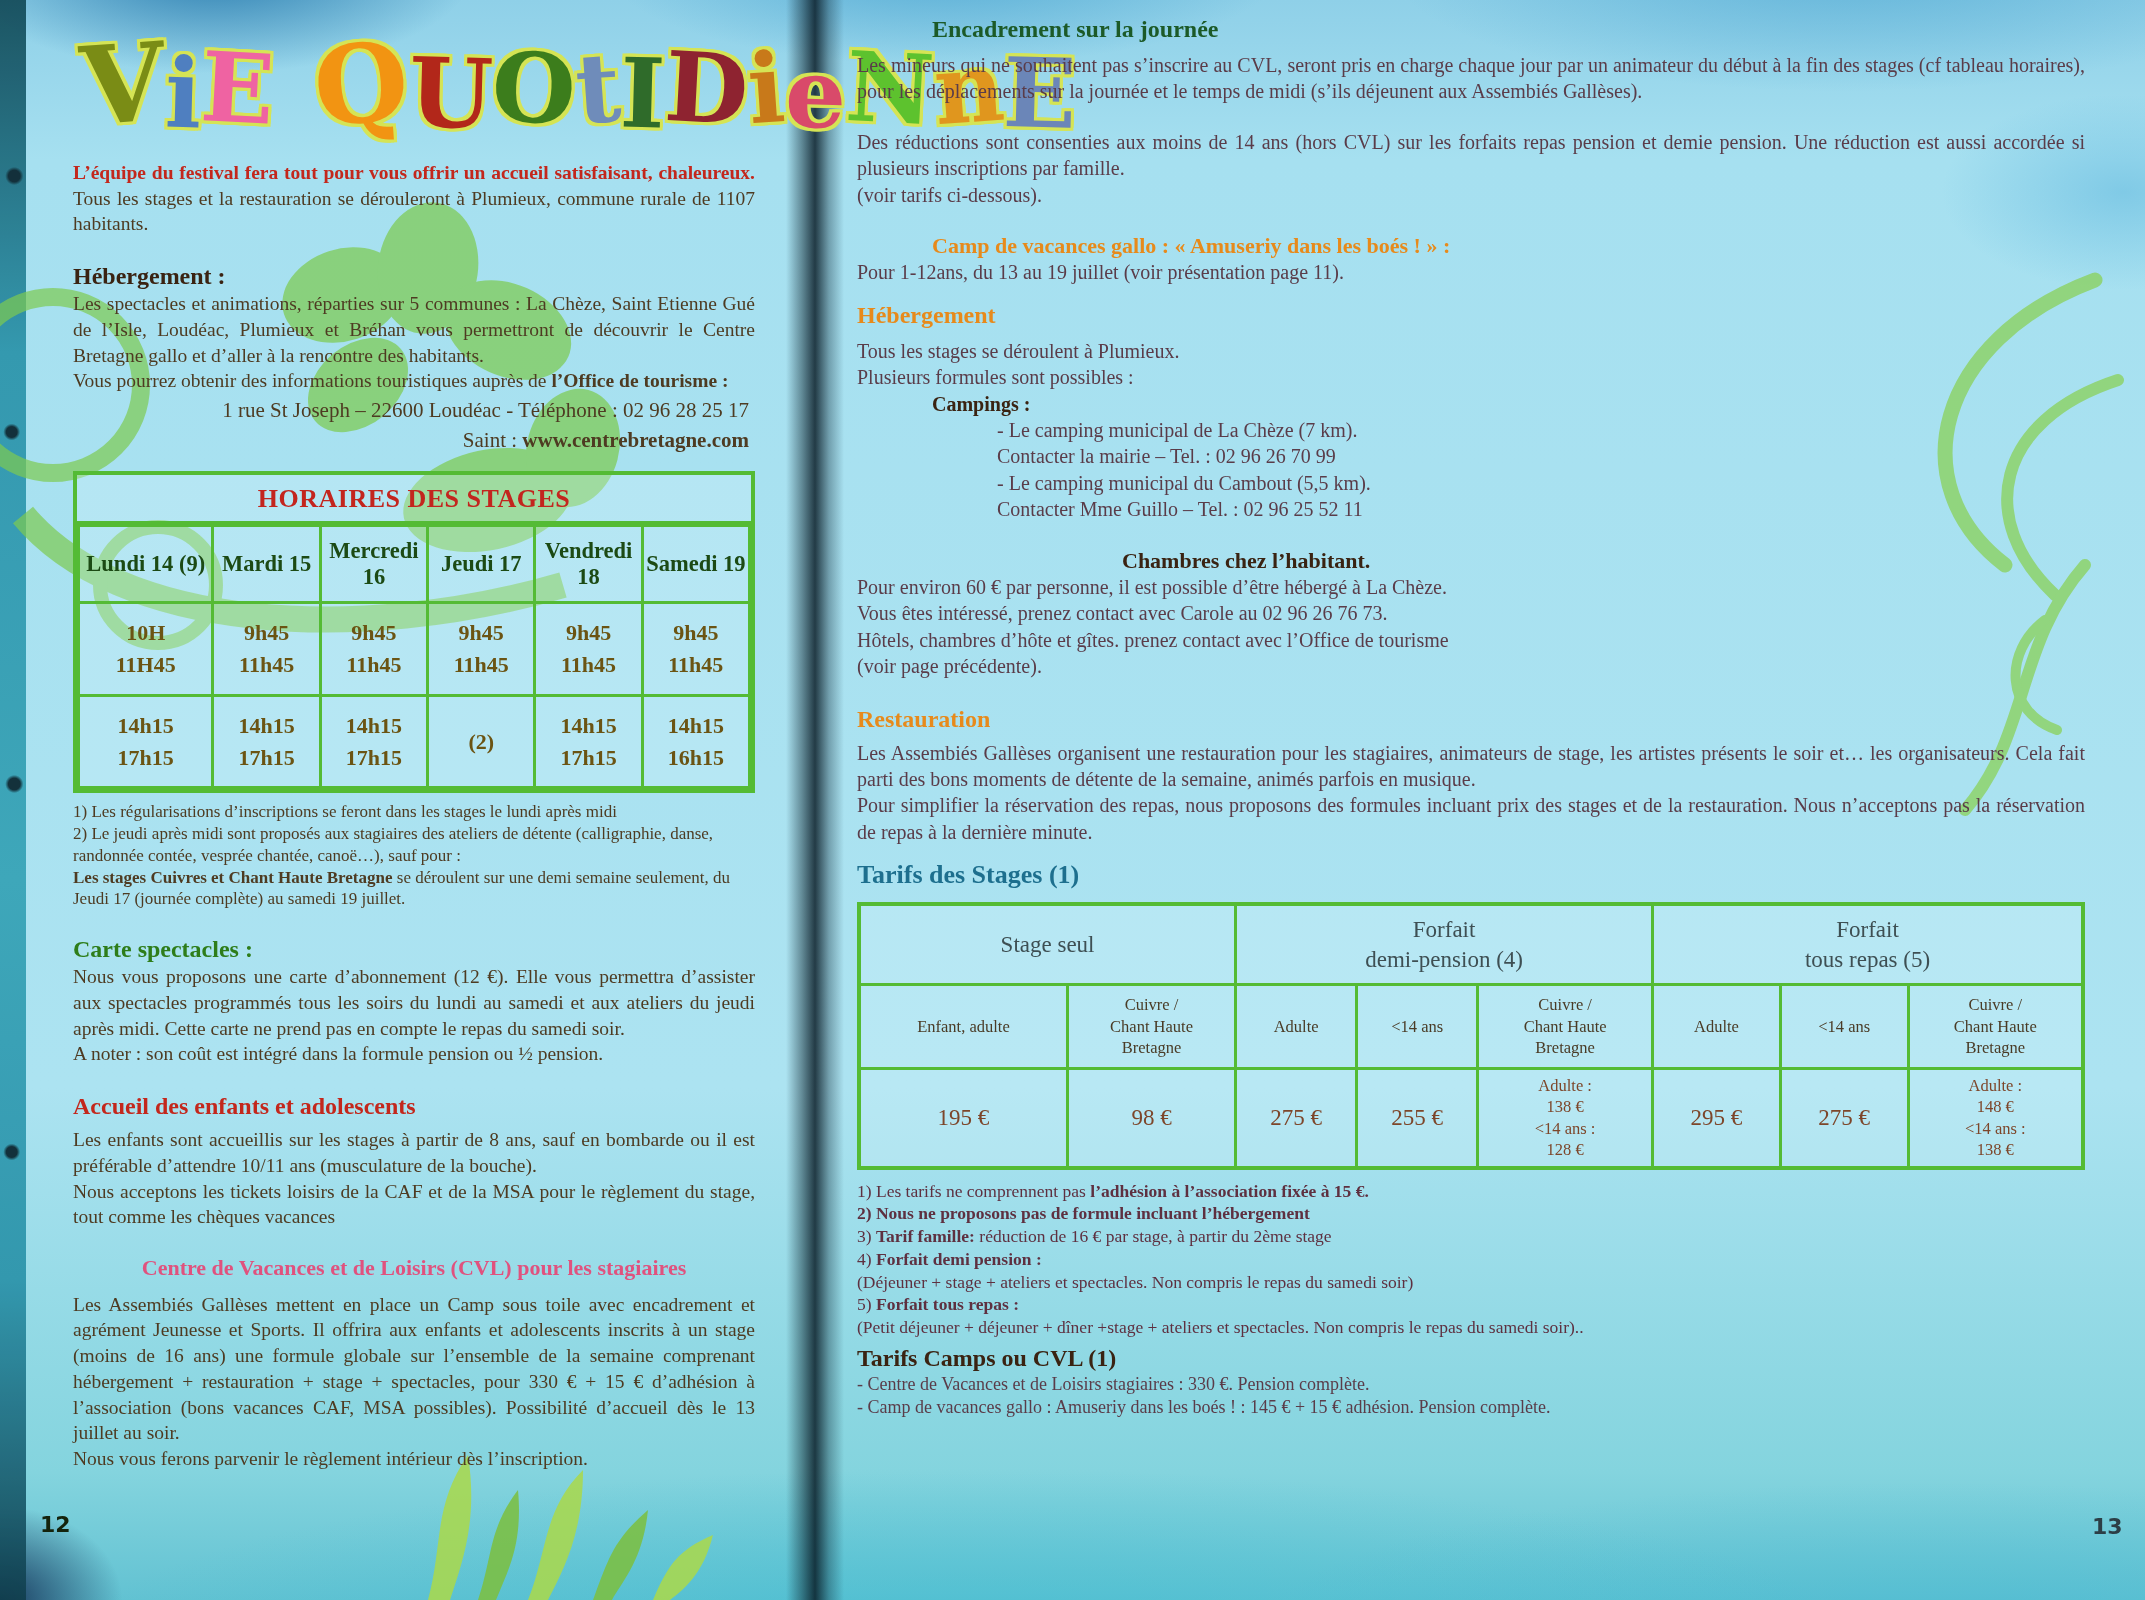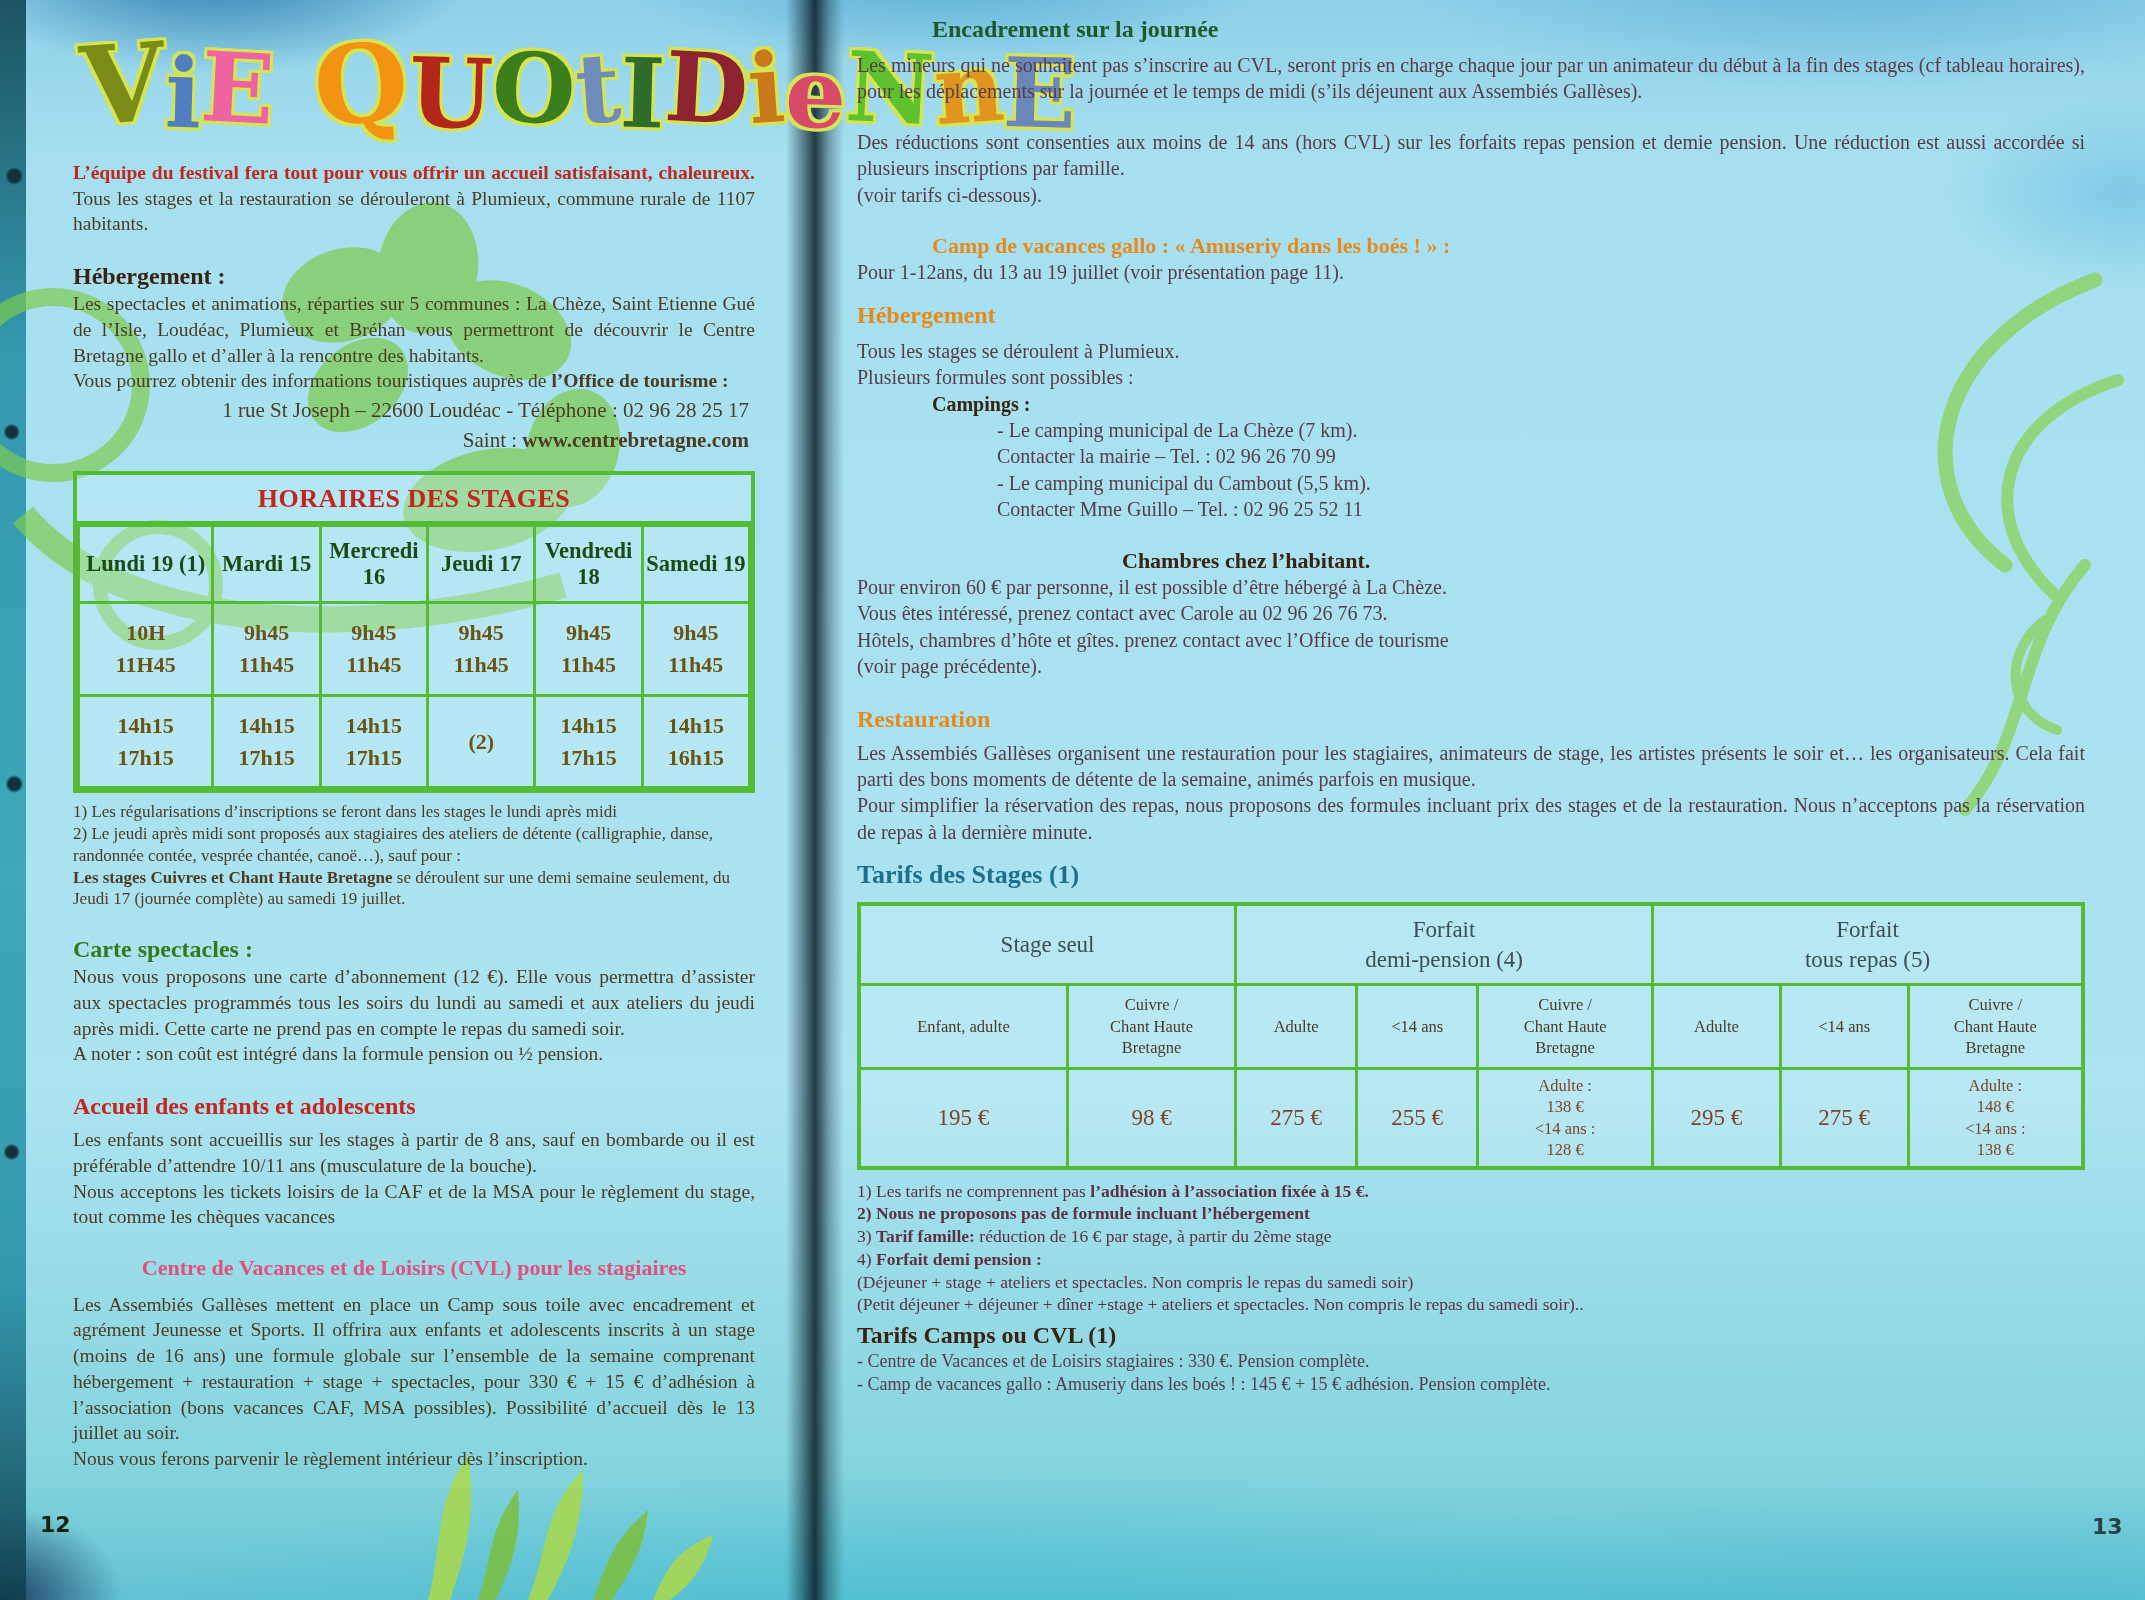--- a/index.html
+++ b/index.html
@@ -152,21 +152,21 @@
         <div>1 rue St Joseph – 22600 Loudéac - Téléphone : 02 96 28 25 17</div>
         <div><span>Saint : </span><b>www.centrebretagne.com</b></div>
       </div>
     </div>
 
     <div class="horaires-wrap">
       <div class="horaires-title">HORAIRES DES STAGES</div>
       <table class="horaires">
         <tbody>
             <tr>
-          <th style="width:19%">Lundi 19 (1)</th>
+          <th style="width:19%">Lundi 14 (9)</th>
           <th>Mardi 15</th>
           <th>Mercredi 16</th>
           <th>Jeudi 17</th>
           <th>Vendredi 18</th>
           <th>Samedi 19</th>
         </tr>
         <tr>
           <td>
                 <div>10H</div>
                 <div>11H45</div>
@@ -391,20 +391,21 @@
       </tbody>
         </table>
     </div>
 
     <div class="rnotes">
       <p><span>1) Les tarifs ne comprennent pas </span><b>l’adhésion à l’association fixée à 15 €.</b></p>
       <p class="bold">2) Nous ne proposons pas de formule incluant l’hébergement</p>
       <p><span>3) </span><b>Tarif famille:</b><span> réduction de 16 € par stage, à partir du 2ème stage</span></p>
       <p><span>4) </span><b>Forfait demi pension :</b></p>
       <p>(Déjeuner + stage + ateliers et spectacles. Non compris le repas du samedi soir)</p>
+      <p><span>5) </span><b>Forfait tous repas :</b></p>
       <p>(Petit déjeuner + déjeuner + dîner +stage + ateliers et spectacles. Non compris le repas du samedi soir)..</p>
     </div>
 
     <div class="camps">
       <h3 class="camps-h">Tarifs Camps ou CVL (1)</h3>
       <p>- Centre de Vacances et de Loisirs stagiaires : 330 €. Pension complète.</p>
       <p>- Camp de vacances gallo : Amuseriy dans les boés ! : 145 € + 15 € adhésion. Pension complète.</p>
     </div>
   </div>
 

